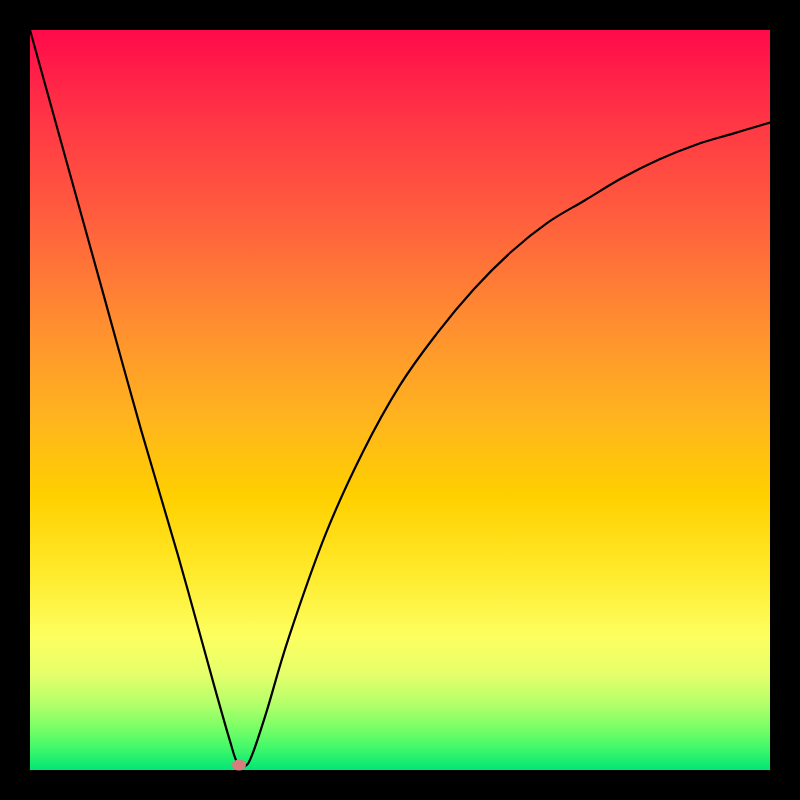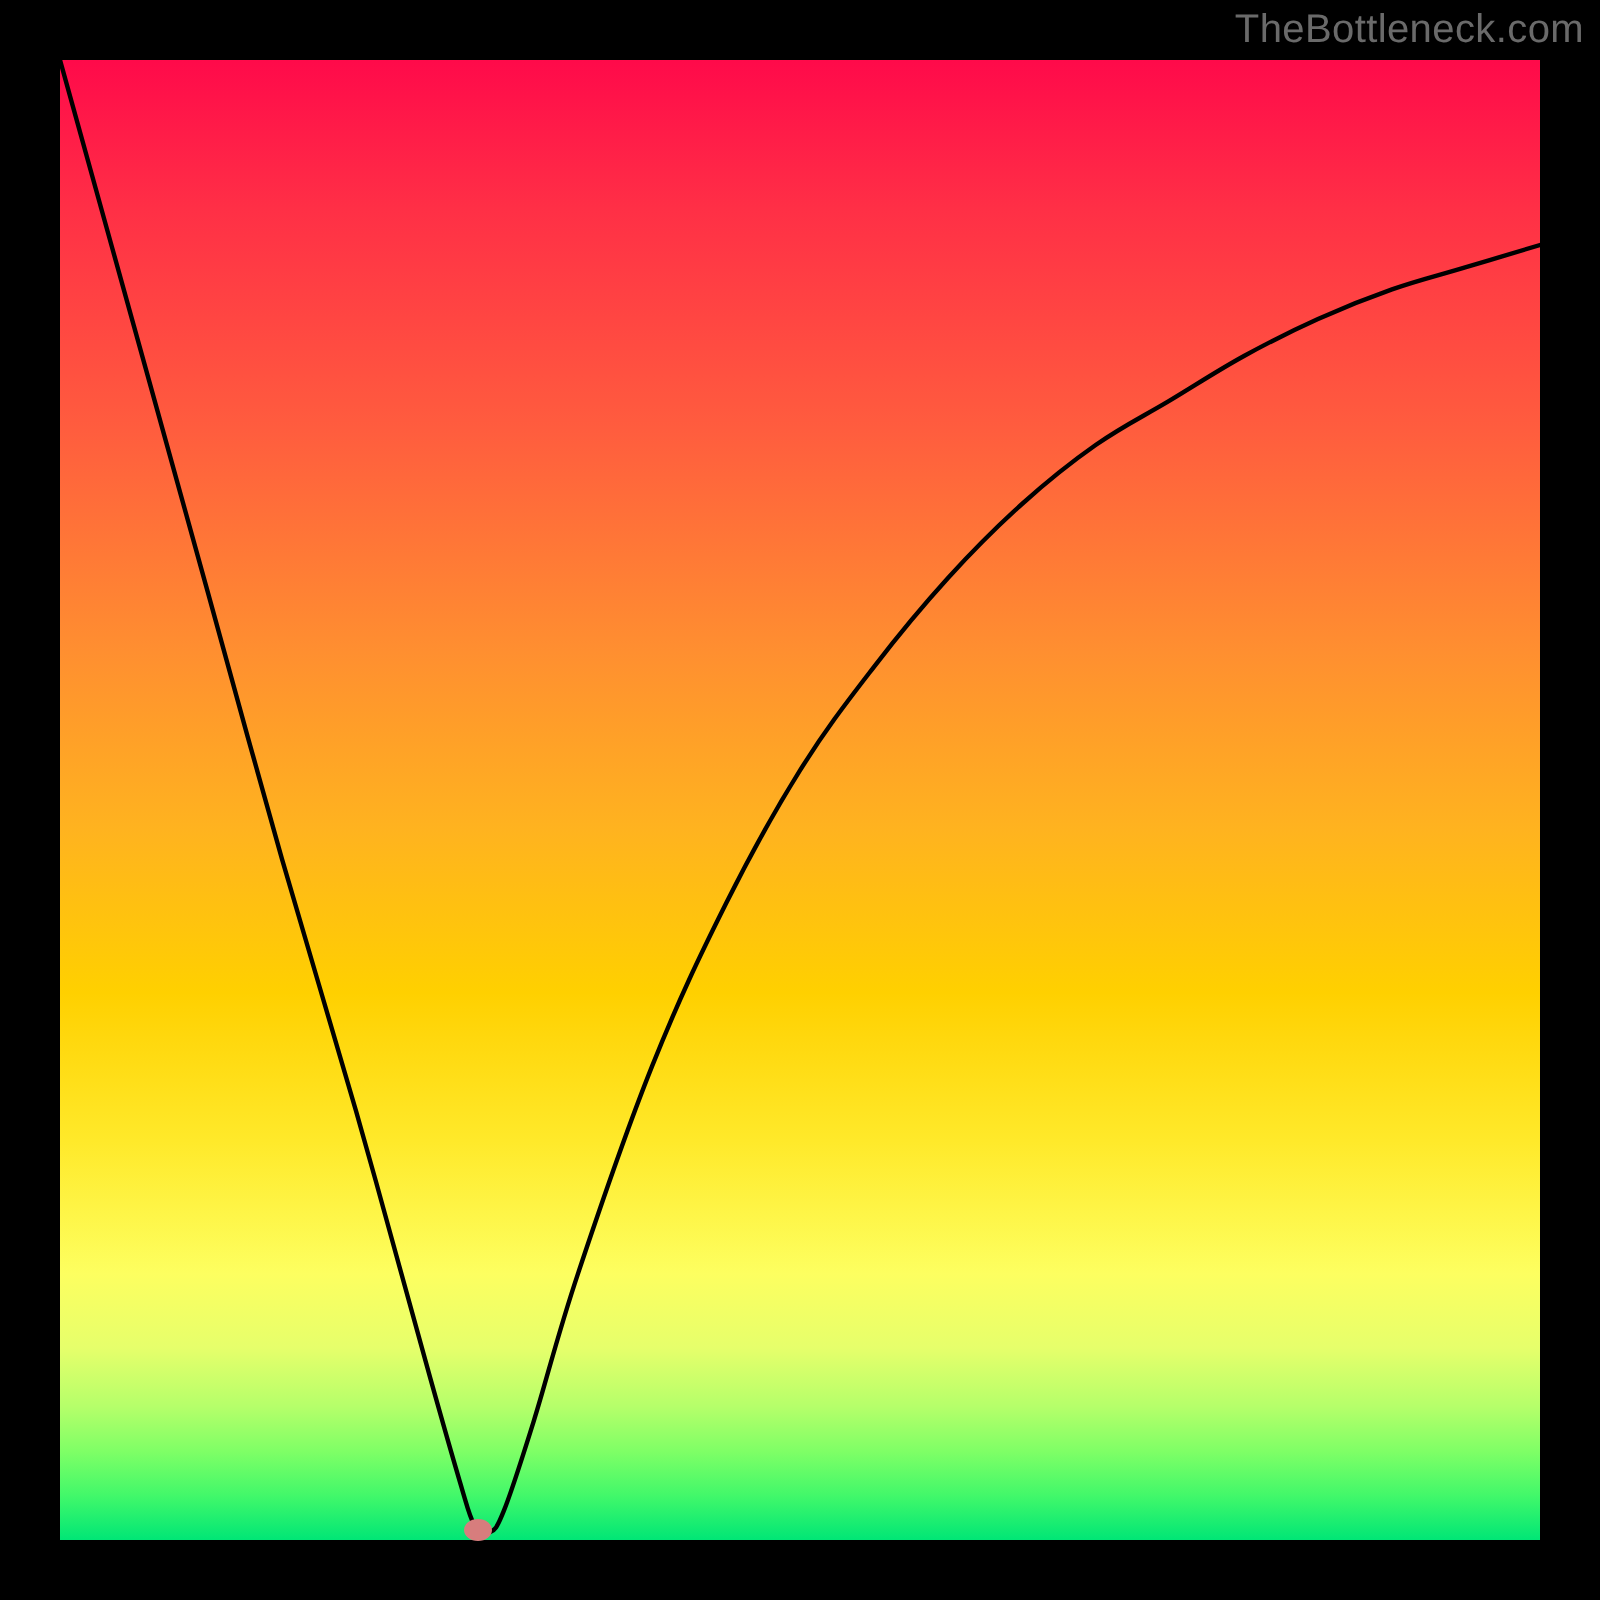--- a/index.html
+++ b/index.html
@@ -72,14 +72,13 @@
 <div class="frame">
 
   <div class="plot-area"></div>
 
   <svg class="curve-svg" viewBox="0 0 740 740" preserveAspectRatio="none">
     <path id="curve-path" fill="none" stroke="#000" stroke-width="2.2" stroke-linecap="round" d="M 0 0 C 6.66 23.976000000000006, 23.68 85.24800000000005, 37 133.20000000000005 C 50.32 181.15200000000004, 60.68 218.44799999999998, 74 266.4 C 87.32 314.352, 97.68 352.97999999999996, 111 399.59999999999997 C 124.32 446.21999999999997, 134.68 478.78, 148 525.4 C 161.32 572.02, 175.676 625.3000000000001, 185 658.6 C 194.324 691.9, 195.804 697.0799999999999, 199.8 710.4 C 203.79600000000002 723.72, 204.53600000000003 727.938, 207.20000000000002 732.6 C 209.864 737.2620000000001, 211.936 737.632, 214.6 736.3 C 217.26399999999998 734.968, 218.004 735.19, 222 725.2 C 225.996 715.21, 230.14000000000001 702.112, 236.8 680.8 C 243.46 659.4879999999999, 248.344 638.7679999999999, 259 606.8 C 269.656 574.832, 282.68 536.5, 296 503.2 C 309.32 469.9, 319.68 448.44, 333 421.8 C 346.32 395.16, 356.68 376.512, 370 355.2 C 383.32 333.888, 393.68000000000006 320.716, 407.00000000000006 303.40000000000003 C 420.32000000000005 286.08400000000006, 430.68 273.652, 444 259 C 457.32 244.34799999999998, 467.68 233.988, 481 222 C 494.32 210.012, 504.68 201.724, 518 192.39999999999998 C 531.32 183.07599999999996, 541.68 178.19199999999992, 555 170.19999999999993 C 568.32 162.20799999999994, 578.68 155.326, 592 148 C 605.32 140.674, 615.68 135.494, 629 129.5 C 642.32 123.50600000000001, 652.68 119.36200000000004, 666 114.70000000000005 C 679.32 110.03800000000005, 689.68 107.59600000000003, 703 103.60000000000002 C 716.32 99.60400000000001, 733.34 94.498, 740 92.5"></path>
   </svg>
 
   <div id="marker" class="marker" style="left: 239.42px; top: 764.82px;"></div>
 
-  <div class="watermark">TheBottleneck.com</div>
 </div>
 
 </body></html>

